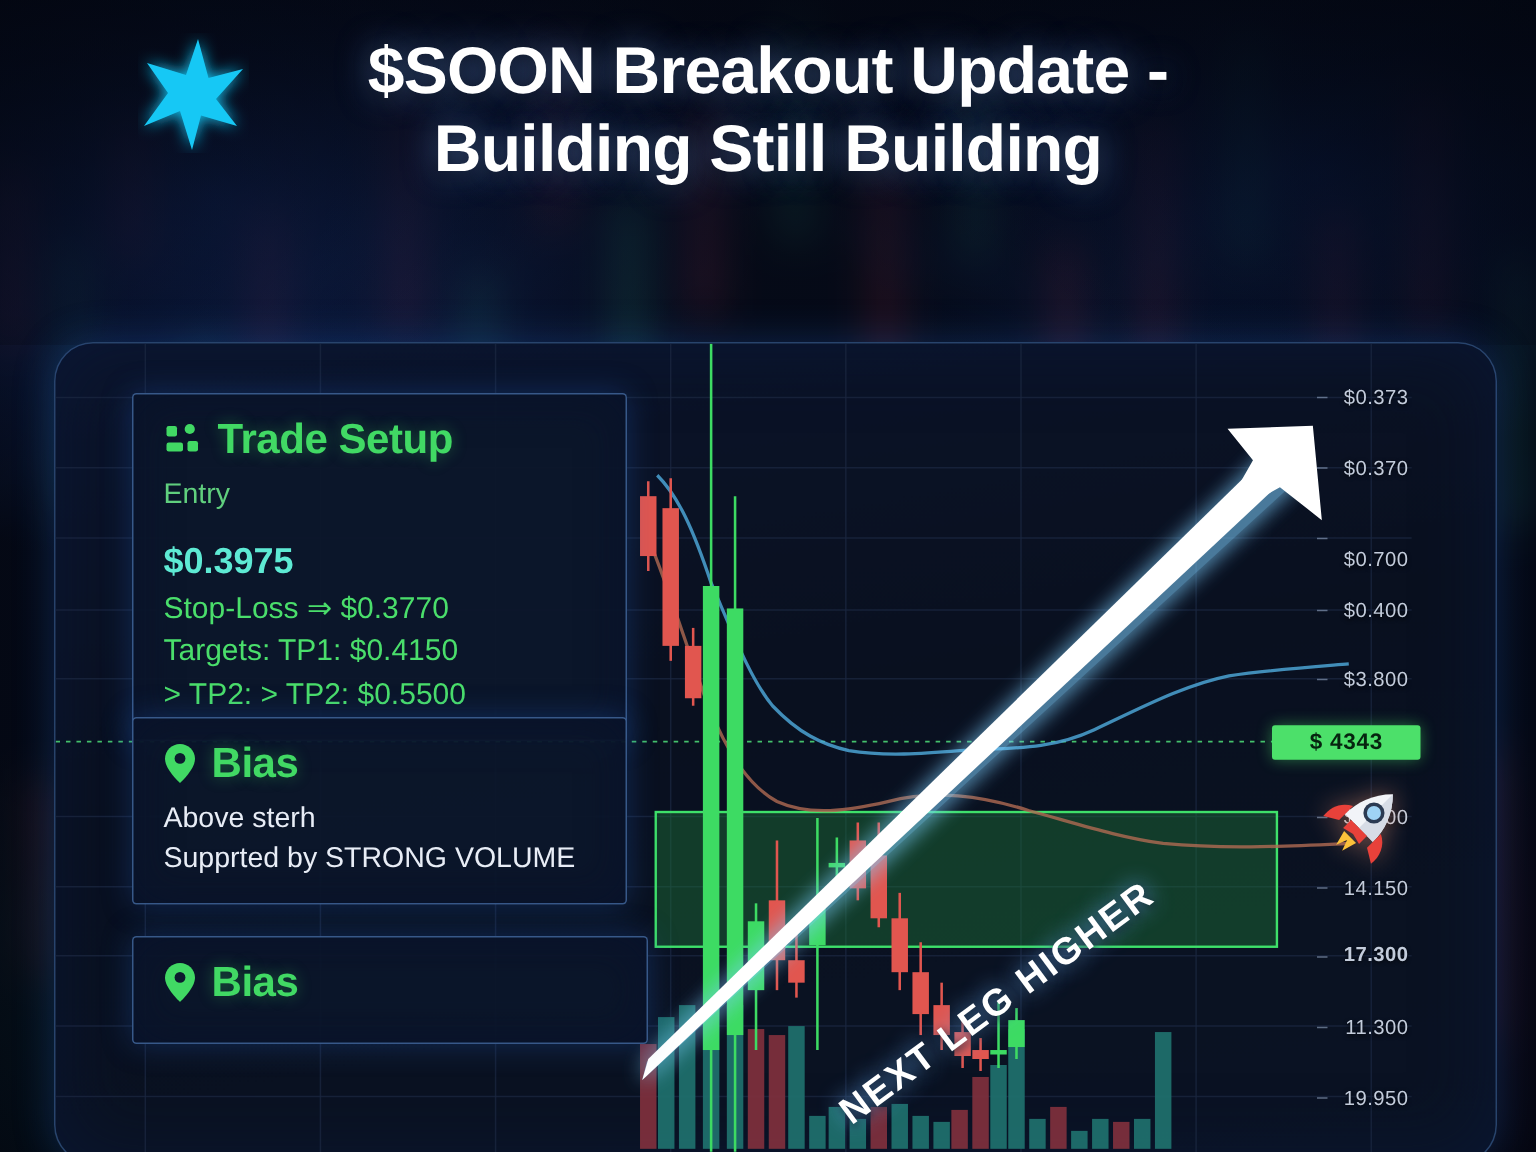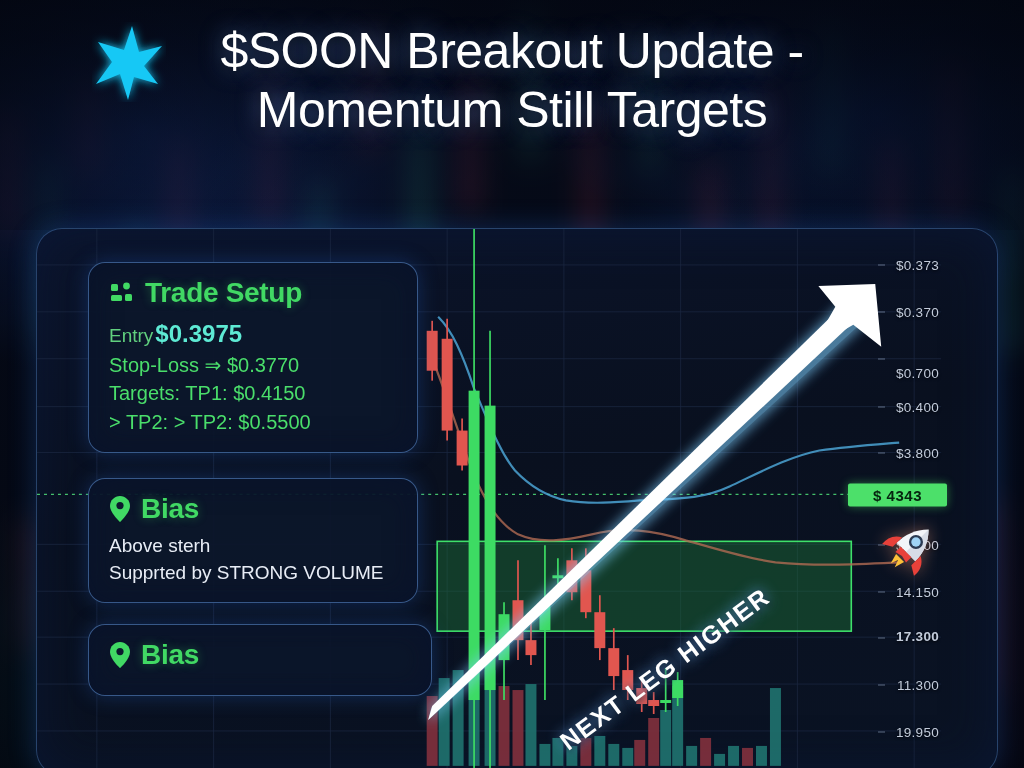--- a/index.html
+++ b/index.html
@@ -42,21 +42,21 @@
     background:linear-gradient(180deg, rgba(4,8,20,.82), rgba(4,8,20,.25));
   }
 
   
   #headline{
     position:absolute; left:0; right:0; top:22px;
     text-align:center; z-index:30;
     padding:0 56px;
   }
   #headline .line{
-    font-size:50px; font-weight:normal; color:#ffffff;
+    font-size:44px; font-weight:bold; color:#ffffff;
     letter-spacing:-0.5px; line-height:1.18;
     text-shadow:0 0 22px rgba(120,170,255,.55), 0 2px 10px rgba(0,0,0,.85);
     white-space:nowrap;
   }
   #star{
     position:absolute; left:92px; top:22px; width:74px; height:80px;
     z-index:31;
   }
 
   
@@ -106,35 +106,35 @@
   #rocket{
     position:absolute; left:843px; top:289px; width:60px; height:60px; z-index:17;
     filter:drop-shadow(0 0 8px rgba(255,160,120,.45));
   }
 
   
   .card{
     position:absolute; z-index:25;
     background:rgba(12,22,43,.94);
     border:1px solid rgba(96,150,225,.52);
-    border-radius:17px;
+    border-radius:3px;
     box-shadow:0 0 20px rgba(35,95,190,.34), inset 0 0 30px rgba(8,18,42,.8);
     padding:14px 20px 16px 20px;
   }
   .card-title{
     display:flex; align-items:center; gap:10px;
     color:#41d964; font-size:28px; font-weight:bold;
     letter-spacing:-0.3px; margin-bottom:8px;
     text-shadow:0 0 10px rgba(60,220,100,.35);
   }
   .card-title .tico{ display:block; flex:0 0 auto; }
   #card-setup{ left:88px; top:262px; width:330px; }
   #card-setup .rows{ margin-top:4px; }
   .setup-row{ color:#4ade6b; font-size:20px; line-height:1.42; white-space:nowrap; }
-  .setup-row.entry{ display:flex; align-items:baseline; gap:2px; }
+  .setup-row.entry{ display:flex; align-items:baseline; gap:14px;flex-direction:column; }
   .setup-row .k{ color:#60cf7e; font-size:19px; }
   .setup-row .v{ color:#5eead4; font-size:24px; font-weight:bold; }
 
   #card-bias1{ left:88px; top:478px; width:330px; }
   #card-bias2{ left:88px; top:624px; width:344px; }
   .card-body{ color:#e8edf6; font-size:19px; line-height:1.4; }
   .card-body div{ white-space:nowrap; }
 </style>
 </head>
 <body>
@@ -195,21 +195,21 @@
           <feMergeNode in="b"></feMergeNode>
           <feMergeNode in="SourceGraphic"></feMergeNode>
         </feMerge>
     </filter>
   </defs>
   <path filter="url(#starglow)" fill="#18c8f5" d="M40 4 L47 30 L70 24 L52 44 L66 62 L42 55 L36 78 L28 52 L4 62 L20 40 L6 20 L32 28 Z"></path>
 </svg>
 
 <div id="headline">
   <div class="line">$SOON Breakout Update -</div>
-  <div class="line">Momentum Still Targets</div>
+  <div class="line">Building Still Building</div>
 </div>
 
 <div id="panel">
 
   <svg id="plot" viewBox="0 0 962 548" preserveAspectRatio="none">
       <line x1="0" y1="36" x2="906" y2="36" stroke="#1b2740" stroke-width="1" opacity="0.75"></line>
       <line x1="0" y1="83" x2="906" y2="83" stroke="#1b2740" stroke-width="1" opacity="0.75"></line>
       <line x1="0" y1="130" x2="906" y2="130" stroke="#1b2740" stroke-width="1" opacity="0.75"></line>
       <line x1="0" y1="178" x2="906" y2="178" stroke="#1b2740" stroke-width="1" opacity="0.75"></line>
       <line x1="0" y1="224" x2="906" y2="224" stroke="#1b2740" stroke-width="1" opacity="0.75"></line>

